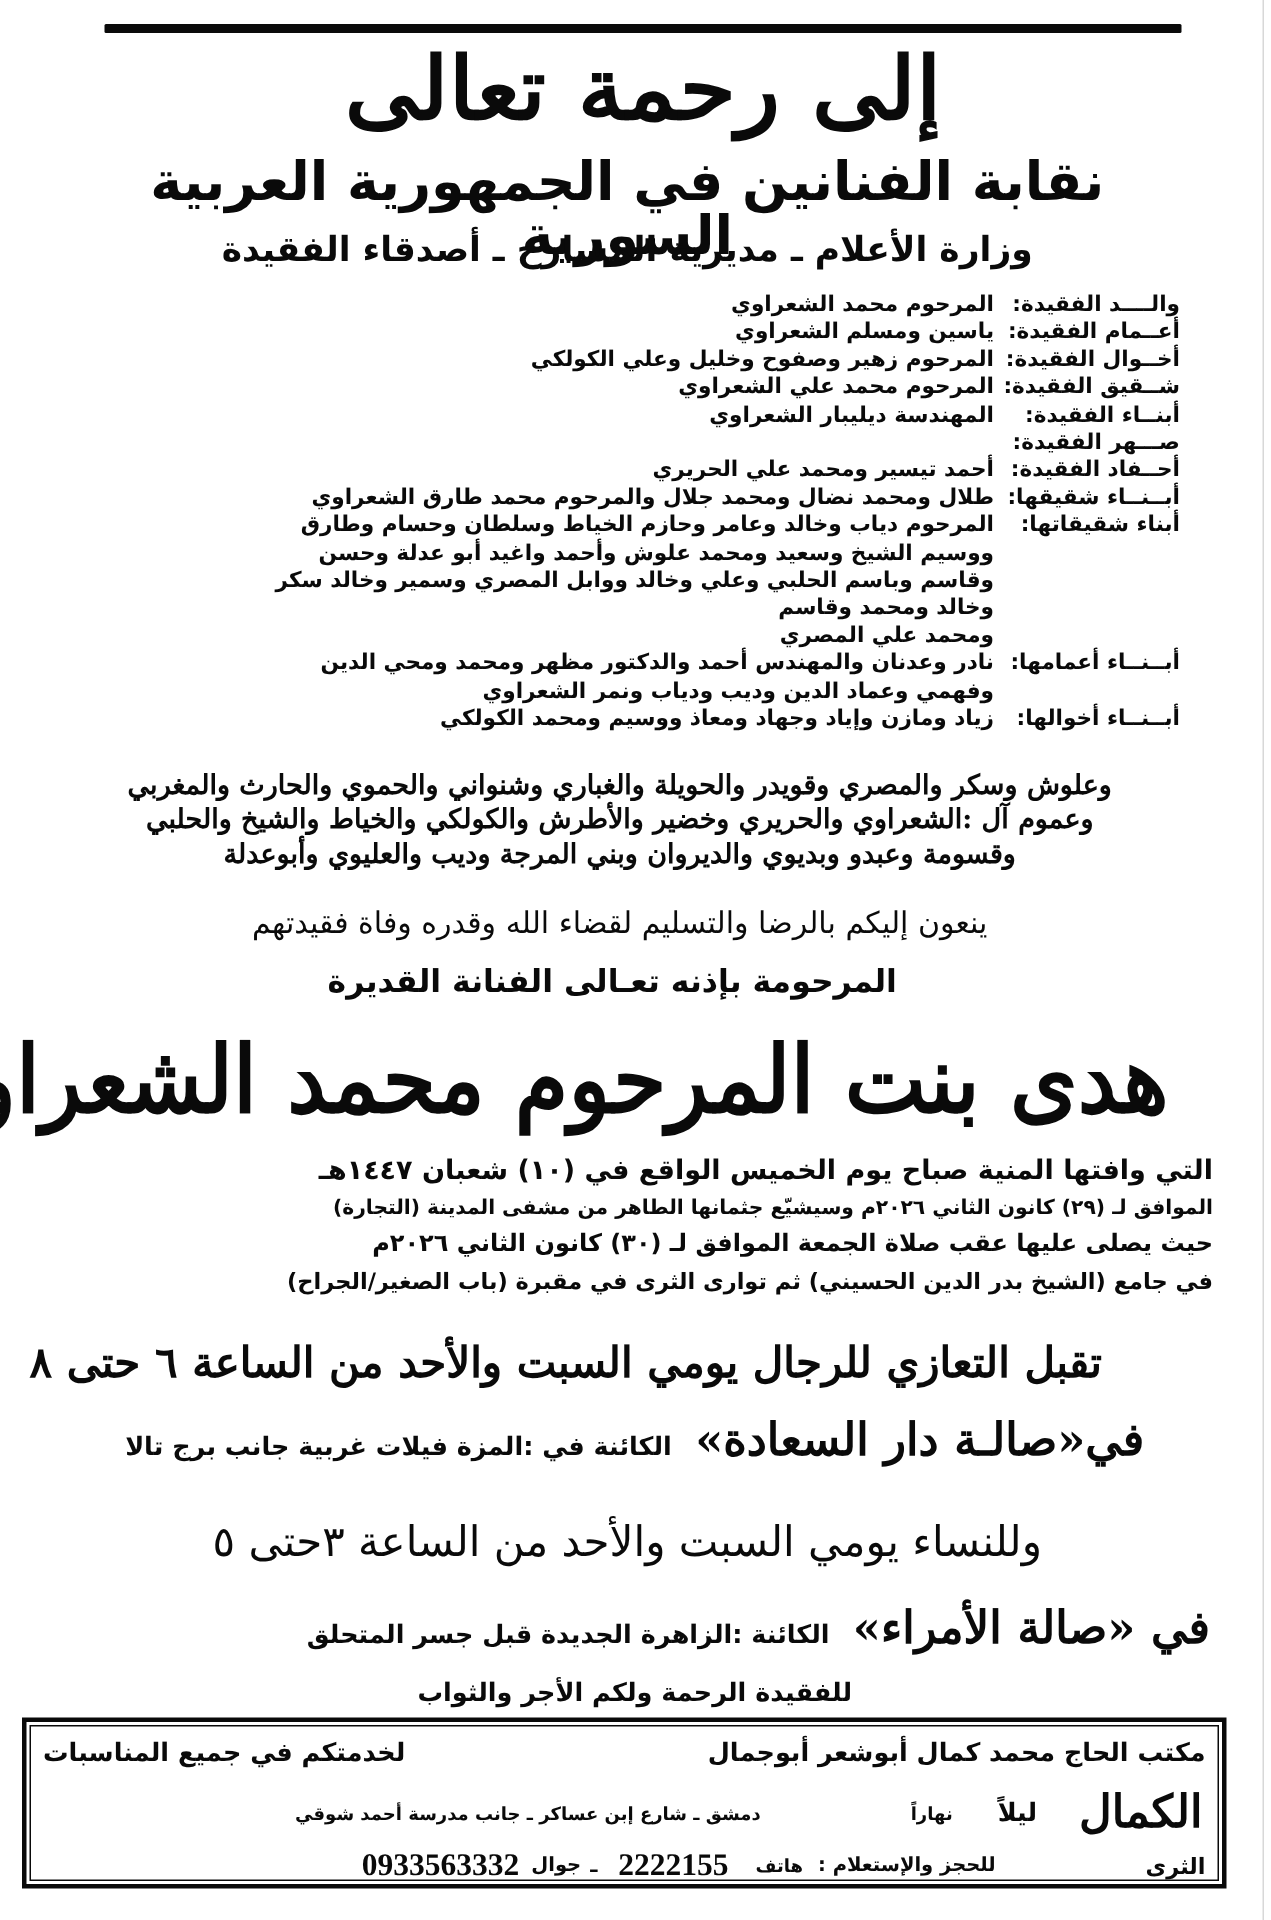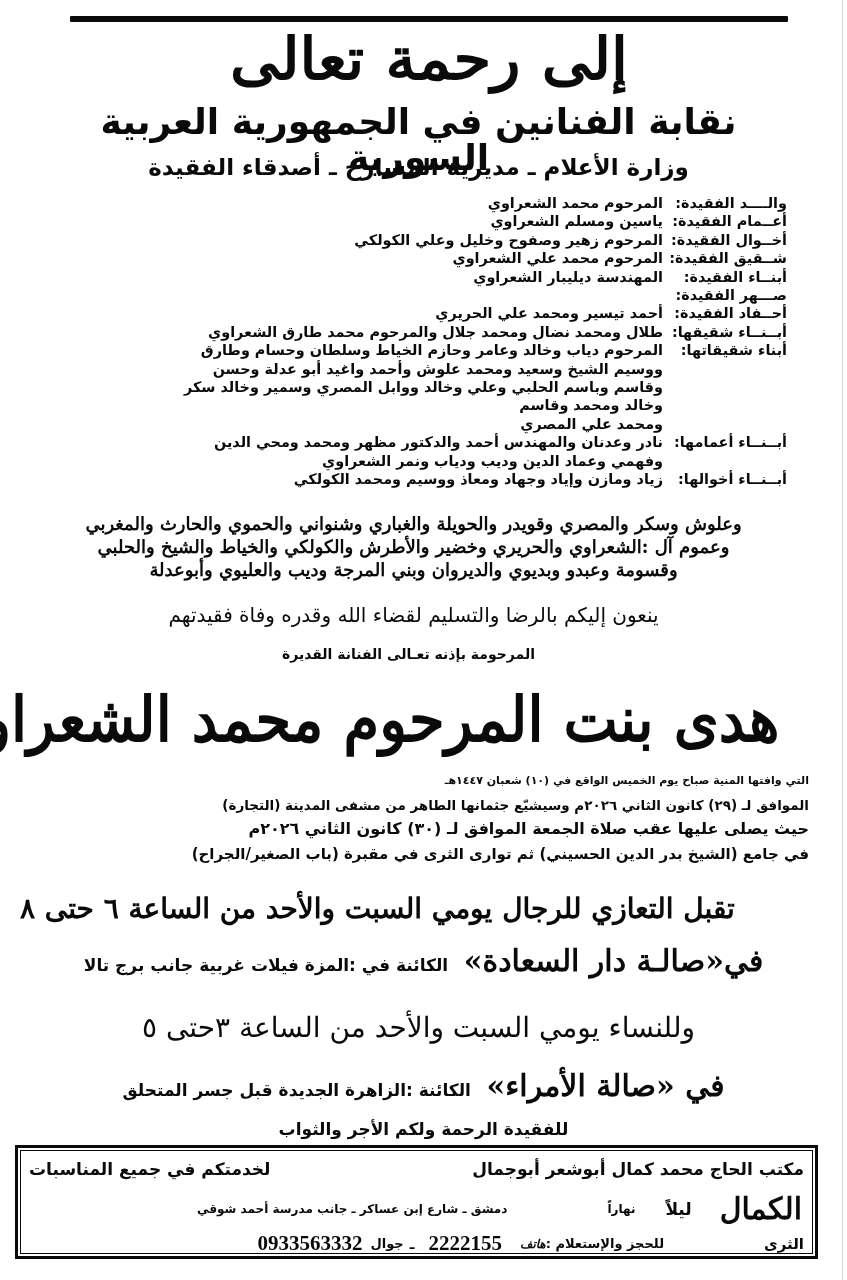--- a/index.html
+++ b/index.html
@@ -35,33 +35,33 @@
     font-size: 18px; line-height: 23px;
   }
   .clans div { white-space: nowrap; }
 
   .announce {
     position: absolute; top: 598px; left: 40px; right: 60px; text-align: center;
     font-size: 20px; line-height: 34px; white-space: nowrap;
   }
   .deceased-pre {
     position: absolute; top: 636px; left: 30px; right: 60px; text-align: center;
-    font-weight: bold; font-size: 14px; line-height: 36px; white-space: nowrap; letter-spacing: 1px;
+    font-weight: bold; font-size: 21px; line-height: 36px; white-space: nowrap; letter-spacing: 1px;
   }
   .deceased-name {
     position: absolute; top: 676px; left: 20px; right: 40px; text-align: center;
     font-family: "DejaVu Serif", "Liberation Serif", serif; font-weight: bold;
     font-size: 62px; line-height: 88px; white-space: nowrap;
     transform: scaleX(0.93);
   }
   .details {
     position: absolute; top: 768px; left: 30px; right: 38px; text-align: right;
     font-weight: bold;
   }
-  .details .d1 { font-size: 11px; line-height: 26px; white-space: nowrap; }
+  .details .d1 { font-size: 18px; line-height: 26px; white-space: nowrap; }
   .details .d2 { font-size: 13.5px; line-height: 22px; white-space: nowrap; }
   .details .d3 { font-size: 16px; line-height: 26px; white-space: nowrap; }
   .details .d4 { font-size: 15px; line-height: 24px; white-space: nowrap; }
 
   .men {
     position: absolute; top: 884px; left: 20px; right: 30px; text-align: left;
     font-family: "DejaVu Serif", "Liberation Serif", serif; font-weight: bold;
     font-size: 28px; line-height: 50px; white-space: nowrap;
   }
   .men-hall {
@@ -70,21 +70,21 @@
   }
   .hall-name { font-family: "DejaVu Serif", "Liberation Serif", serif; font-size: 30px; }
   .hall-addr { font-size: 17px; margin-right: 10px; }
 
   .women {
     position: absolute; top: 1000px; left: 20px; right: 30px; text-align: center;
     font-family: "DejaVu Serif", "Liberation Serif", serif; font-weight: normal;
     font-size: 28px; line-height: 56px; white-space: nowrap;
   }
   .women-hall {
-    position: absolute; top: 1060px; left: 40px; right: 40px; text-align: center;
+    position: absolute; top: 1060px; left: 40px; right: 40px; 
     white-space: nowrap; font-weight: bold; line-height: 52px;
   }
   .closing {
     position: absolute; top: 1116px; left: 40px; right: 40px; text-align: center;
     font-weight: bold; font-size: 17px; line-height: 26px; white-space: nowrap;
   }
 
   .footer-box {
     position: absolute; left: 15px; top: 1145px; width: 803px; height: 114px;
     border: 3px solid #0a0a0a; box-sizing: border-box; padding: 2px;
@@ -104,21 +104,21 @@
   .f-brand { font-family: "DejaVu Serif", "Liberation Serif", serif; font-weight: bold; font-size: 30px; line-height: 40px; }
   .f-night { font-weight: bold; font-size: 17px; margin-right: 28px; }
   .f-day { font-weight: bold; font-size: 12px; margin-right: 30px; }
   .f-addr { font-weight: bold; font-size: 12px; margin-right: 100px; }
   .f-row3 {
     position: absolute; top: 80px; right: 8px; left: 8px; display: flex; align-items: center;
     white-space: nowrap; font-weight: bold;
   }
   .f-print { font-size: 15px; }
   .f-booking { font-size: 13px; margin-right: 100px; }
-  .f-tel-label { font-size: 12px; margin-right: 0; font-style: italic; }
+  .f-tel-label { font-size: 12px; margin-right: 10px; }
   .f-tel { font-family: "Liberation Serif", "DejaVu Serif", serif; font-size: 21px; margin-right: 18px; }
   .f-dash { font-size: 14px; margin-right: 14px; }
   .f-mob-label { font-size: 13px; margin-right: 6px; }
   .f-mob { font-family: "Liberation Serif", "DejaVu Serif", serif; font-size: 21px; margin-right: 8px; }
 </style>
 </head>
 <body>
 
 <div class="edge-line"></div>
 

